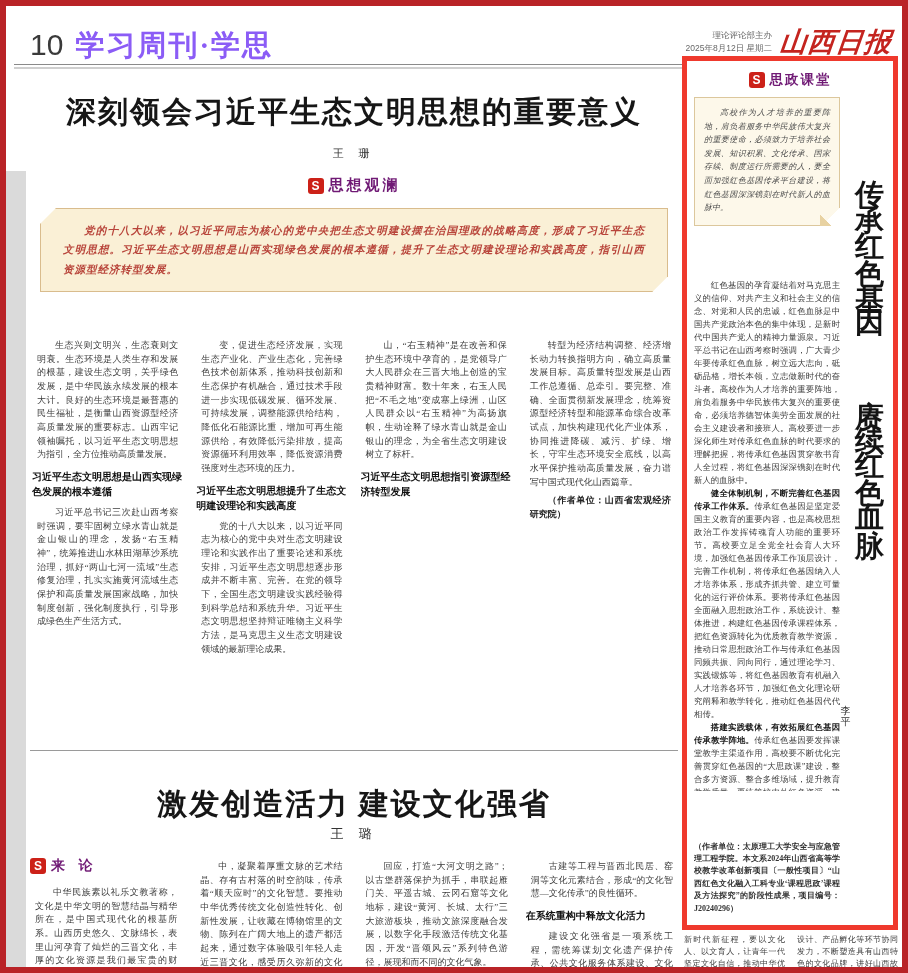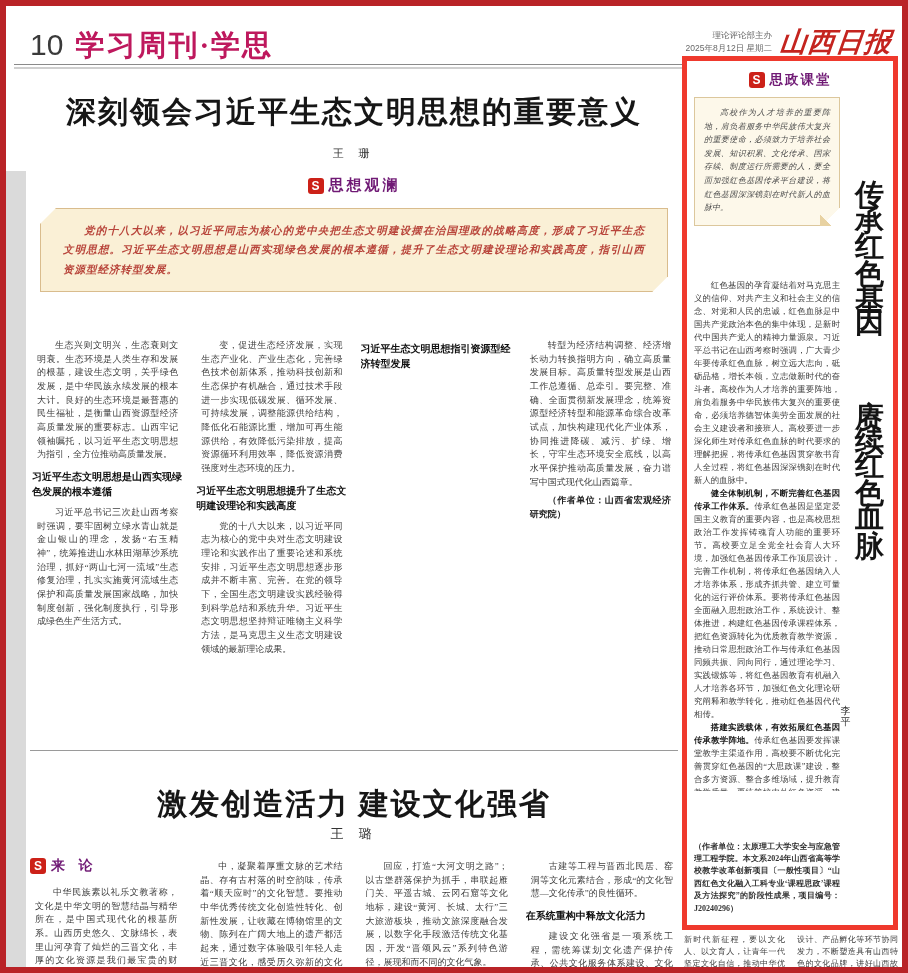--- a/index.html
+++ b/index.html
@@ -3,21 +3,21 @@
 <meta charset="utf-8">
 <style>
   html,body{margin:0;padding:0;background:#888;}
   .frame{position:relative;width:908px;height:973px;box-sizing:border-box;border:6px solid #b92327;
          background:#fff;font-family:"Liberation Serif",serif;overflow:hidden;}
   .left-strip{position:absolute;left:0;top:165px;width:20px;height:796px;background:#dadada;}
 
   
   .page-header{position:absolute;left:24px;top:8px;right:10px;height:46px;display:flex;align-items:flex-end;}
   .pageno{font-size:30px;color:#3a3a3a;font-family:"Liberation Sans",sans-serif;margin-right:12px;line-height:1;}
-  .section-title{font-size:29px;font-weight:700;color:#be185d;letter-spacing:2px;line-height:1;text-align:right;}
+  .section-title{font-size:29px;font-weight:700;color:#8b5cf6;letter-spacing:2px;line-height:1;text-align:right;}
   .head-right{margin-left:auto;display:flex;align-items:center;gap:8px;}
   .pub-lines{text-align:right;font-size:8.5px;color:#666;line-height:1.55;font-family:"Liberation Sans",sans-serif;}
   .masthead{font-size:27px;color:#c4241f;font-weight:700;font-style:italic;transform:skewX(-6deg);letter-spacing:1px;}
   .rule{position:absolute;left:8px;right:8px;top:58px;border-top:1px solid #8a8a8a;}
   .rule::after{content:"";display:block;margin-top:2px;border-top:2px solid #cfcfcf;}
 
   
   .main-art{position:absolute;left:24px;top:64px;width:648px;height:678px;}
   .main-headline{text-align:center;font-size:30px;font-weight:700;color:#161616;margin:22px 0 0;letter-spacing:2px;}
   .byline{text-align:center;font-size:11px;color:#333;margin-top:13px;letter-spacing:6px;}
@@ -107,20 +107,21 @@
           <p>生态兴则文明兴，生态衰则文明衰。生态环境是人类生存和发展的根基，建设生态文明，关乎绿色发展，是中华民族永续发展的根本大计。良好的生态环境是最普惠的民生福祉，是衡量山西资源型经济高质量发展的重要标志。山西牢记领袖嘱托，以习近平生态文明思想为指引，全方位推动高质量发展。</p>
           <h4>习近平生态文明思想是山西实现绿色发展的根本遵循</h4>
           <p>习近平总书记三次赴山西考察时强调，要牢固树立绿水青山就是金山银山的理念，发扬“右玉精神”，统筹推进山水林田湖草沙系统治理，抓好“两山七河一流域”生态修复治理，扎实实施黄河流域生态保护和高质量发展国家战略，加快制度创新，强化制度执行，引导形成绿色生产生活方式。</p>
         </div>
         <div class="col">
           <p>变，促进生态经济发展，实现生态产业化、产业生态化，完善绿色技术创新体系，推动科技创新和生态保护有机融合，通过技术手段进一步实现低碳发展、循环发展、可持续发展，调整能源供给结构，降低化石能源比重，增加可再生能源供给，有效降低污染排放，提高资源循环利用效率，降低资源消费强度对生态环境的压力。</p>
           <h4>习近平生态文明思想提升了生态文明建设理论和实践高度</h4>
           <p>党的十八大以来，以习近平同志为核心的党中央对生态文明建设理论和实践作出了重要论述和系统安排，习近平生态文明思想逐步形成并不断丰富、完善。在党的领导下，全国生态文明建设实践经验得到科学总结和系统升华。习近平生态文明思想坚持辩证唯物主义科学方法，是马克思主义生态文明建设领域的最新理论成果。</p>
         </div>
         <div class="col">
+          <p>山，“右玉精神”是在改善和保护生态环境中孕育的，是党领导广大人民群众在三晋大地上创造的宝贵精神财富。数十年来，右玉人民把“不毛之地”变成塞上绿洲，山区人民群众以“右玉精神”为高扬旗帜，生动诠释了绿水青山就是金山银山的理念，为全省生态文明建设树立了标杆。</p>
           <h4>习近平生态文明思想指引资源型经济转型发展</h4>
         </div>
         <div class="col">
           <p>转型为经济结构调整、经济增长动力转换指明方向，确立高质量发展目标。高质量转型发展是山西工作总遵循、总牵引。要完整、准确、全面贯彻新发展理念，统筹资源型经济转型和能源革命综合改革试点，加快构建现代化产业体系，协同推进降碳、减污、扩绿、增长，守牢生态环境安全底线，以高水平保护推动高质量发展，奋力谱写中国式现代化山西篇章。</p>
           <p class="note">（作者单位：山西省宏观经济研究院）</p>
         </div>
       </div>
   </section>
 
   <div class="divider"></div>

